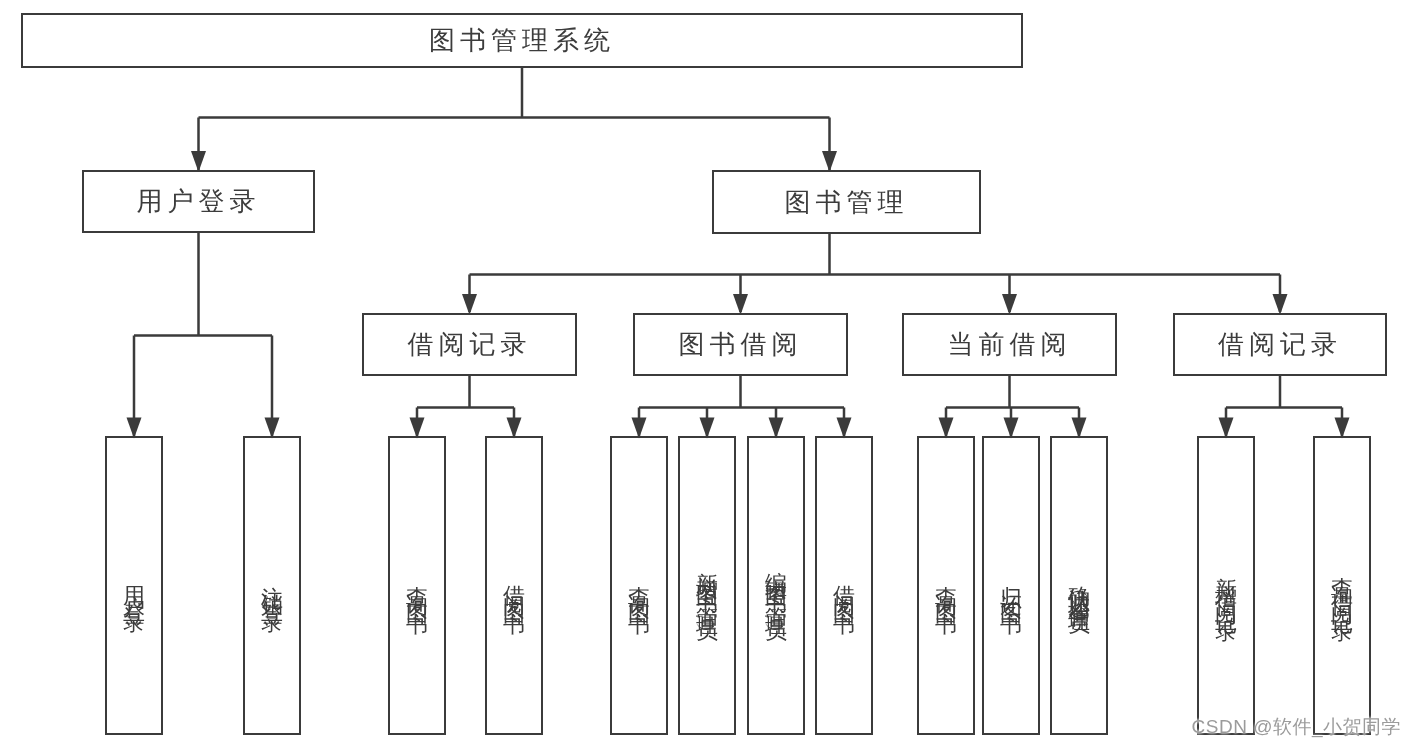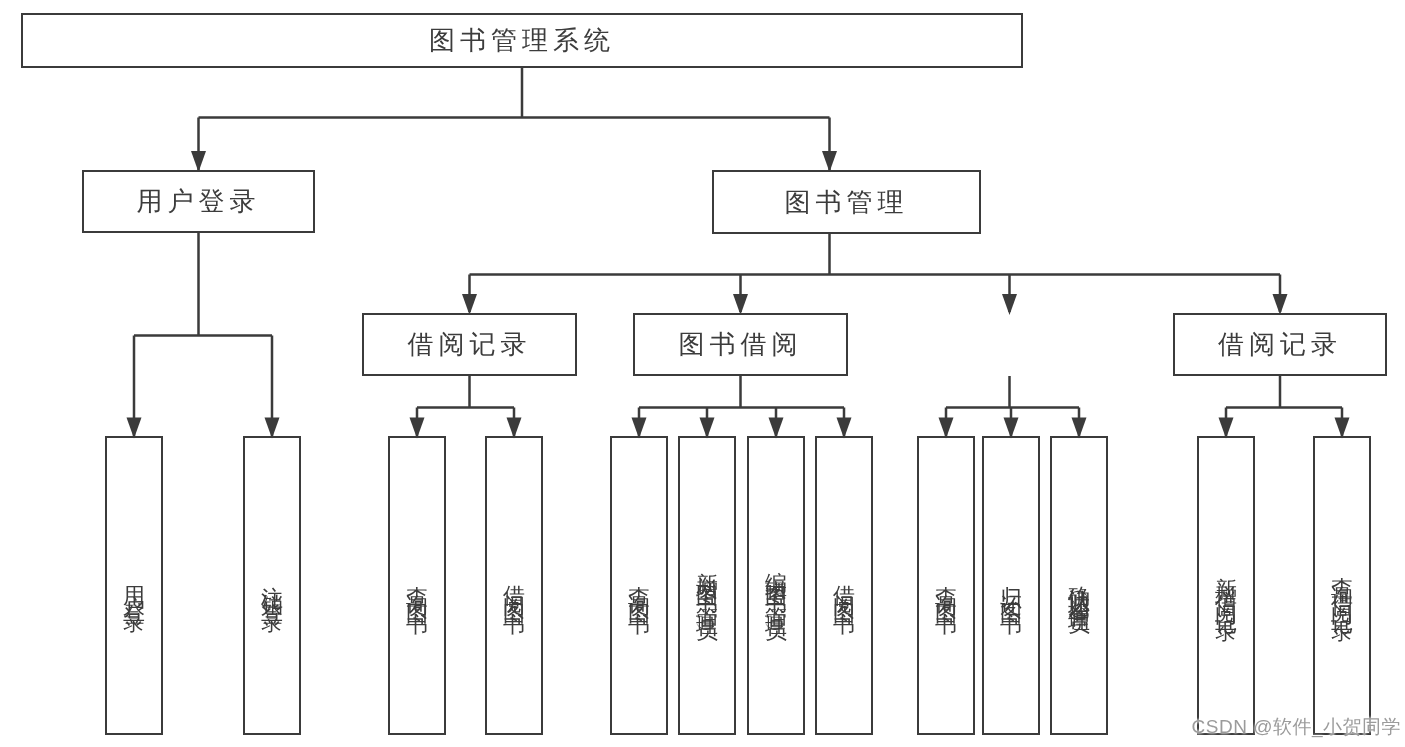--- a/index.html
+++ b/index.html
@@ -88,20 +88,23 @@
   <div class="box hbox" style="left:712px; top:170px; width:269px; height:64px;">
     <span>图书管理</span>
   </div>
 
   <div class="box hbox" style="left:362px; top:313px; width:215px; height:63px;">
     <span>借阅记录</span>
   </div>
   <div class="box hbox" style="left:633px; top:313px; width:215px; height:63px;">
     <span>图书借阅</span>
   </div>
+  <div class="box hbox" style="left:902px; top:313px; width:215px; height:63px;">
+    <span>当前借阅</span>
+  </div>
   <div class="box hbox" style="left:1173px; top:313px; width:214px; height:63px;">
     <span>借阅记录</span>
   </div>
 
   <div class="box leaf" style="left:105px;">
     <span>用户登录</span>
   </div>
   <div class="box leaf" style="left:243px;">
     <span>注销登录</span>
   </div>

